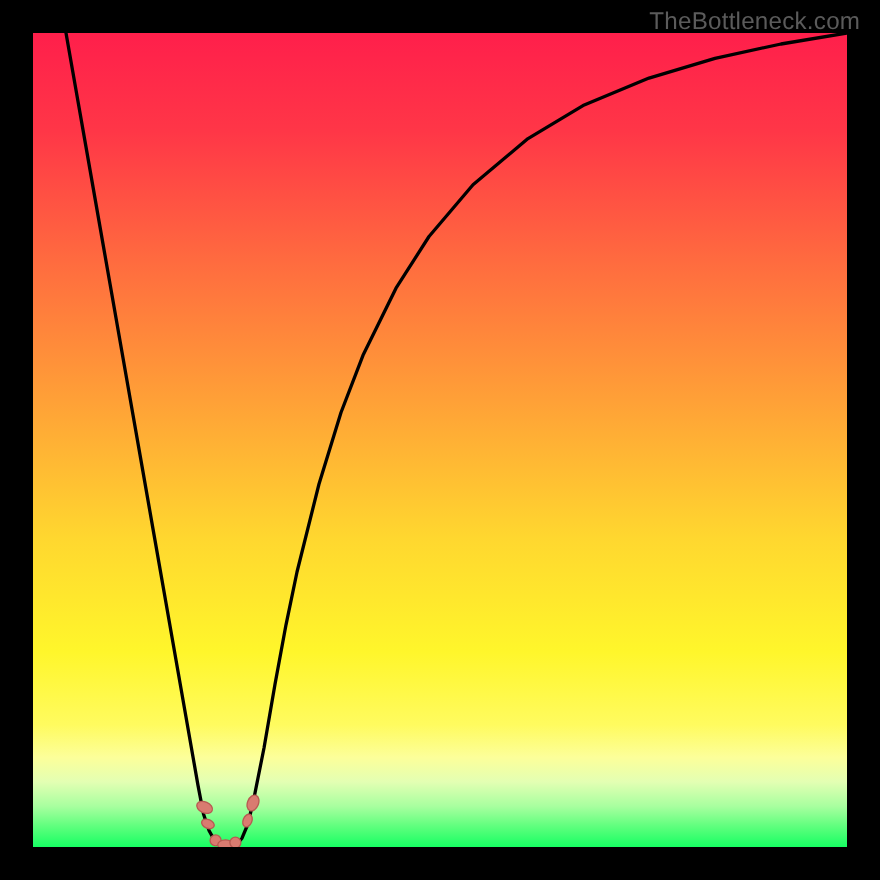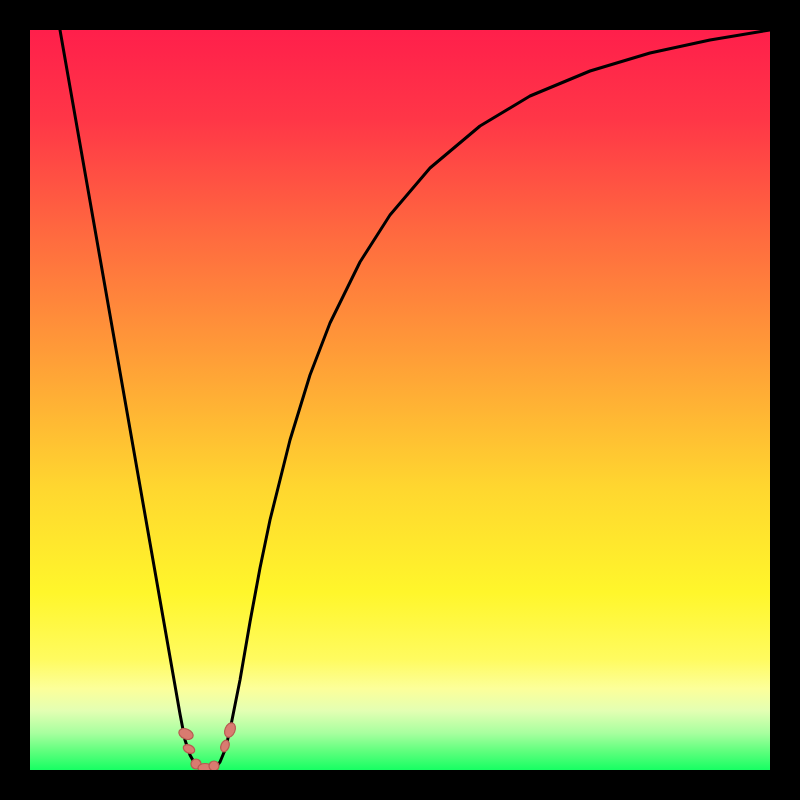--- a/index.html
+++ b/index.html
@@ -80,13 +80,14 @@
           <ellipse cx="156" cy="704" rx="5" ry="7.5" transform="rotate(-66 156 704)" fill="#d97b70" stroke="#b85a52" stroke-width="1.2"></ellipse>
           <ellipse cx="159" cy="719" rx="4" ry="6" transform="rotate(-66 159 719)" fill="#d97b70" stroke="#b85a52" stroke-width="1.2"></ellipse>
           <circle cx="166" cy="734" r="5" fill="#d97b70" stroke="#b85a52" stroke-width="1.2"></circle>
           <ellipse cx="175" cy="738" rx="7" ry="4.5" fill="#d97b70" stroke="#b85a52" stroke-width="1.2"></ellipse>
           <circle cx="184" cy="736" r="5" fill="#d97b70" stroke="#b85a52" stroke-width="1.2"></circle>
           <ellipse cx="195" cy="716" rx="4" ry="6" transform="rotate(22 195 716)" fill="#d97b70" stroke="#b85a52" stroke-width="1.2"></ellipse>
           <ellipse cx="200" cy="700" rx="5" ry="7.5" transform="rotate(22 200 700)" fill="#d97b70" stroke="#b85a52" stroke-width="1.2"></ellipse>
         </g>
     </svg>
   </div>
+  <div class="watermark">TheBottleneck.com</div>
 </div>
 
 </body></html>

